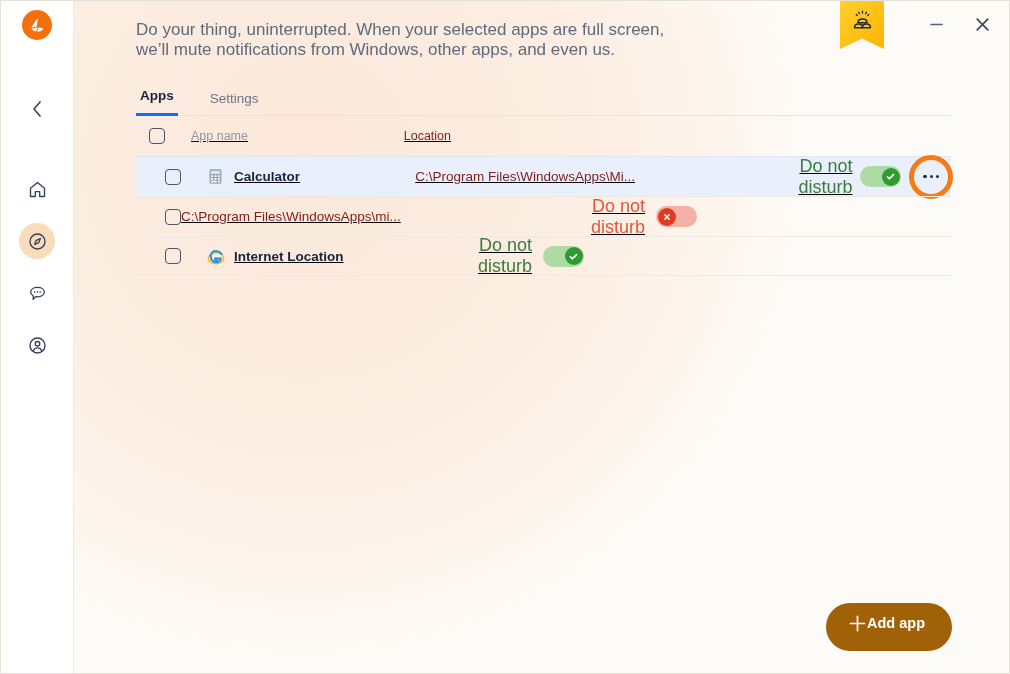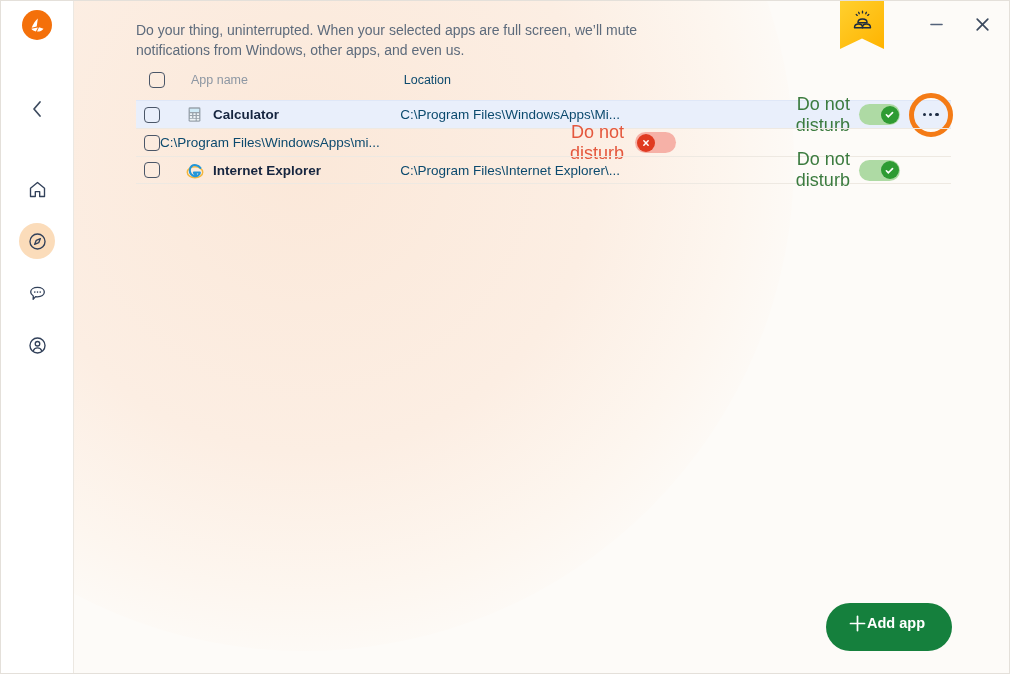--- a/index.html
+++ b/index.html
@@ -103,21 +103,21 @@
   }
   .page-title {
     margin-top: 58px;
     font-size: 30px;
     font-weight: bold;
     color: #11203b;
     letter-spacing: -0.4px;
   }
   .page-sub {
     margin-top: 19px;
-    font-size: 14px;
+    font-size: 17px;
     line-height: 20px;
     color: #5d6b7c;
     max-width: 566px;
   }
 
   
   .tabs {
     margin-top: 27px;
     display: flex;
     align-items: flex-end;
@@ -134,32 +134,32 @@
     position: relative;
     top: 1px;
   }
   .tab.active {
     color: #16253f;
     font-weight: bold;
     border-bottom: 3px solid #0d6efd;
   }
 
   
-  .table { width: 815px; margin-top: 0; }
+  .table { width: 815px; margin-top: 0; text-decoration: underline; }
   .thead {
     display: flex; align-items: center;
     height: 40px;
     padding-left: 13px;
     font-size: 12.5px;
     color: #8d97a3;
   }
   .row {
     display: flex; align-items: center;
-    height: 28px;
-    padding-left: 8px;
+    height: 40px;
+    padding-left: 29px;
     border-top: 1px solid #eee9e2;
     font-size: 13.5px;
     position: relative;
   }
   .row:last-child { border-bottom: 1px solid #eee9e2; }
   .row.selected {
     background: #e9effb;
     border-top-color: #dfe7f7;
   }
   .chk {
@@ -177,21 +177,21 @@
   }
   .app-icon {
     width: 17px; height: 17px;
     margin-right: 10px;
     flex: 0 0 17px;
     position: relative;
   }
   .app-name { font-weight: bold; color: #16253f; }
   .col-loc {
     width: 360px;
-    color: #0c4a6e;
+    color: #7f1d1d;
     white-space: nowrap;
     overflow: hidden;
   }
   .col-status {
     width: 104px;
     text-align: right;
     font-size: 18px;
   }
   .status-on { color: #3b7b3f; }
   .status-off { color: #e4573d; }
@@ -243,21 +243,21 @@
   }
 
   
   .add-app {
     position: absolute;
     right: 57px; bottom: 22px;
     height: 48px;
     padding: 0 27px 8px 22px;
     border: none;
     border-radius: 24px;
-    background: #15803d;
+    background: #a16207;
     color: #ffffff;
     font-family: "Liberation Sans", sans-serif;
     font-size: 14.5px;
     font-weight: bold;
     display: flex; align-items: center;
     cursor: pointer;
     z-index: 8;
   }
 </style>
 </head>
@@ -331,20 +331,24 @@
         <svg width="17" height="17" viewBox="0 0 16 16" aria-hidden="true">
           <line x1="3" y1="3" x2="13" y2="13" stroke="#3c4a5e" stroke-width="1.6" stroke-linecap="round"></line>
           <line x1="13" y1="3" x2="3" y2="13" stroke="#3c4a5e" stroke-width="1.6" stroke-linecap="round"></line>
         </svg>
       </div>
     </div>
 
     <div class="page-body">
       <p class="page-sub">Do your thing, uninterrupted. When your selected apps are full screen, we’ll mute notifications from Windows, other apps, and even us.</p>
 
+      <div class="tabs">
+        <div class="tab active">Apps</div>
+        <div class="tab">Settings</div>
+      </div>
 
       <div class="table">
         <div class="thead">
           <div class="chk"></div>
           <div class="col-app">App name</div>
           <div class="col-loc">Location</div>
           <div class="col-status"></div>
           <div class="col-toggle"></div>
           <div class="col-more"></div>
         </div>
@@ -414,23 +418,22 @@
 
         <div class="row">
           <div class="chk"></div>
           <div class="col-app">
             <span class="app-icon">
               <svg width="18" height="18" viewBox="0 0 20 20" aria-hidden="true">
                 <ellipse cx="10" cy="11.4" rx="8.6" ry="6.1" fill="none" stroke="#f2b73d" stroke-width="1.6"></ellipse>
                 <path d="M16 6.6 C13.6 3.4 9 2.4 6.3 4.6 C3.6 6.8 3.6 11 5.6 13.6 C7.6 16.2 11.4 16.6 13.6 14.8 C15 13.6 15.4 12.4 15.4 11.6 L8.8 11.6 C8.9 13 10 13.9 11.2 13.6" fill="none" stroke="#2496d8" stroke-width="2.3" stroke-linecap="round" stroke-linejoin="round"></path>
               </svg>
             </span>
-            <span class="app-name">Internet Explorer</span>
-          </div>
-          <div class="col-loc">C:\Program Files\Internet Explorer\...</div>
+            <span class="app-name">Internet Location</span>
+          </div>
           <div class="col-status status-on">Do not disturb</div>
           <div class="col-toggle">
             <div class="toggle on">
               <span class="knob">
                 <svg width="11" height="11" viewBox="0 0 12 12" aria-hidden="true">
                   <polyline points="2.6,6.3 4.8,8.5 9.3,3.9" fill="none" stroke="#ffffff" stroke-width="1.8" stroke-linecap="round" stroke-linejoin="round"></polyline>
                 </svg>
               </span>
             </div>
           </div>

